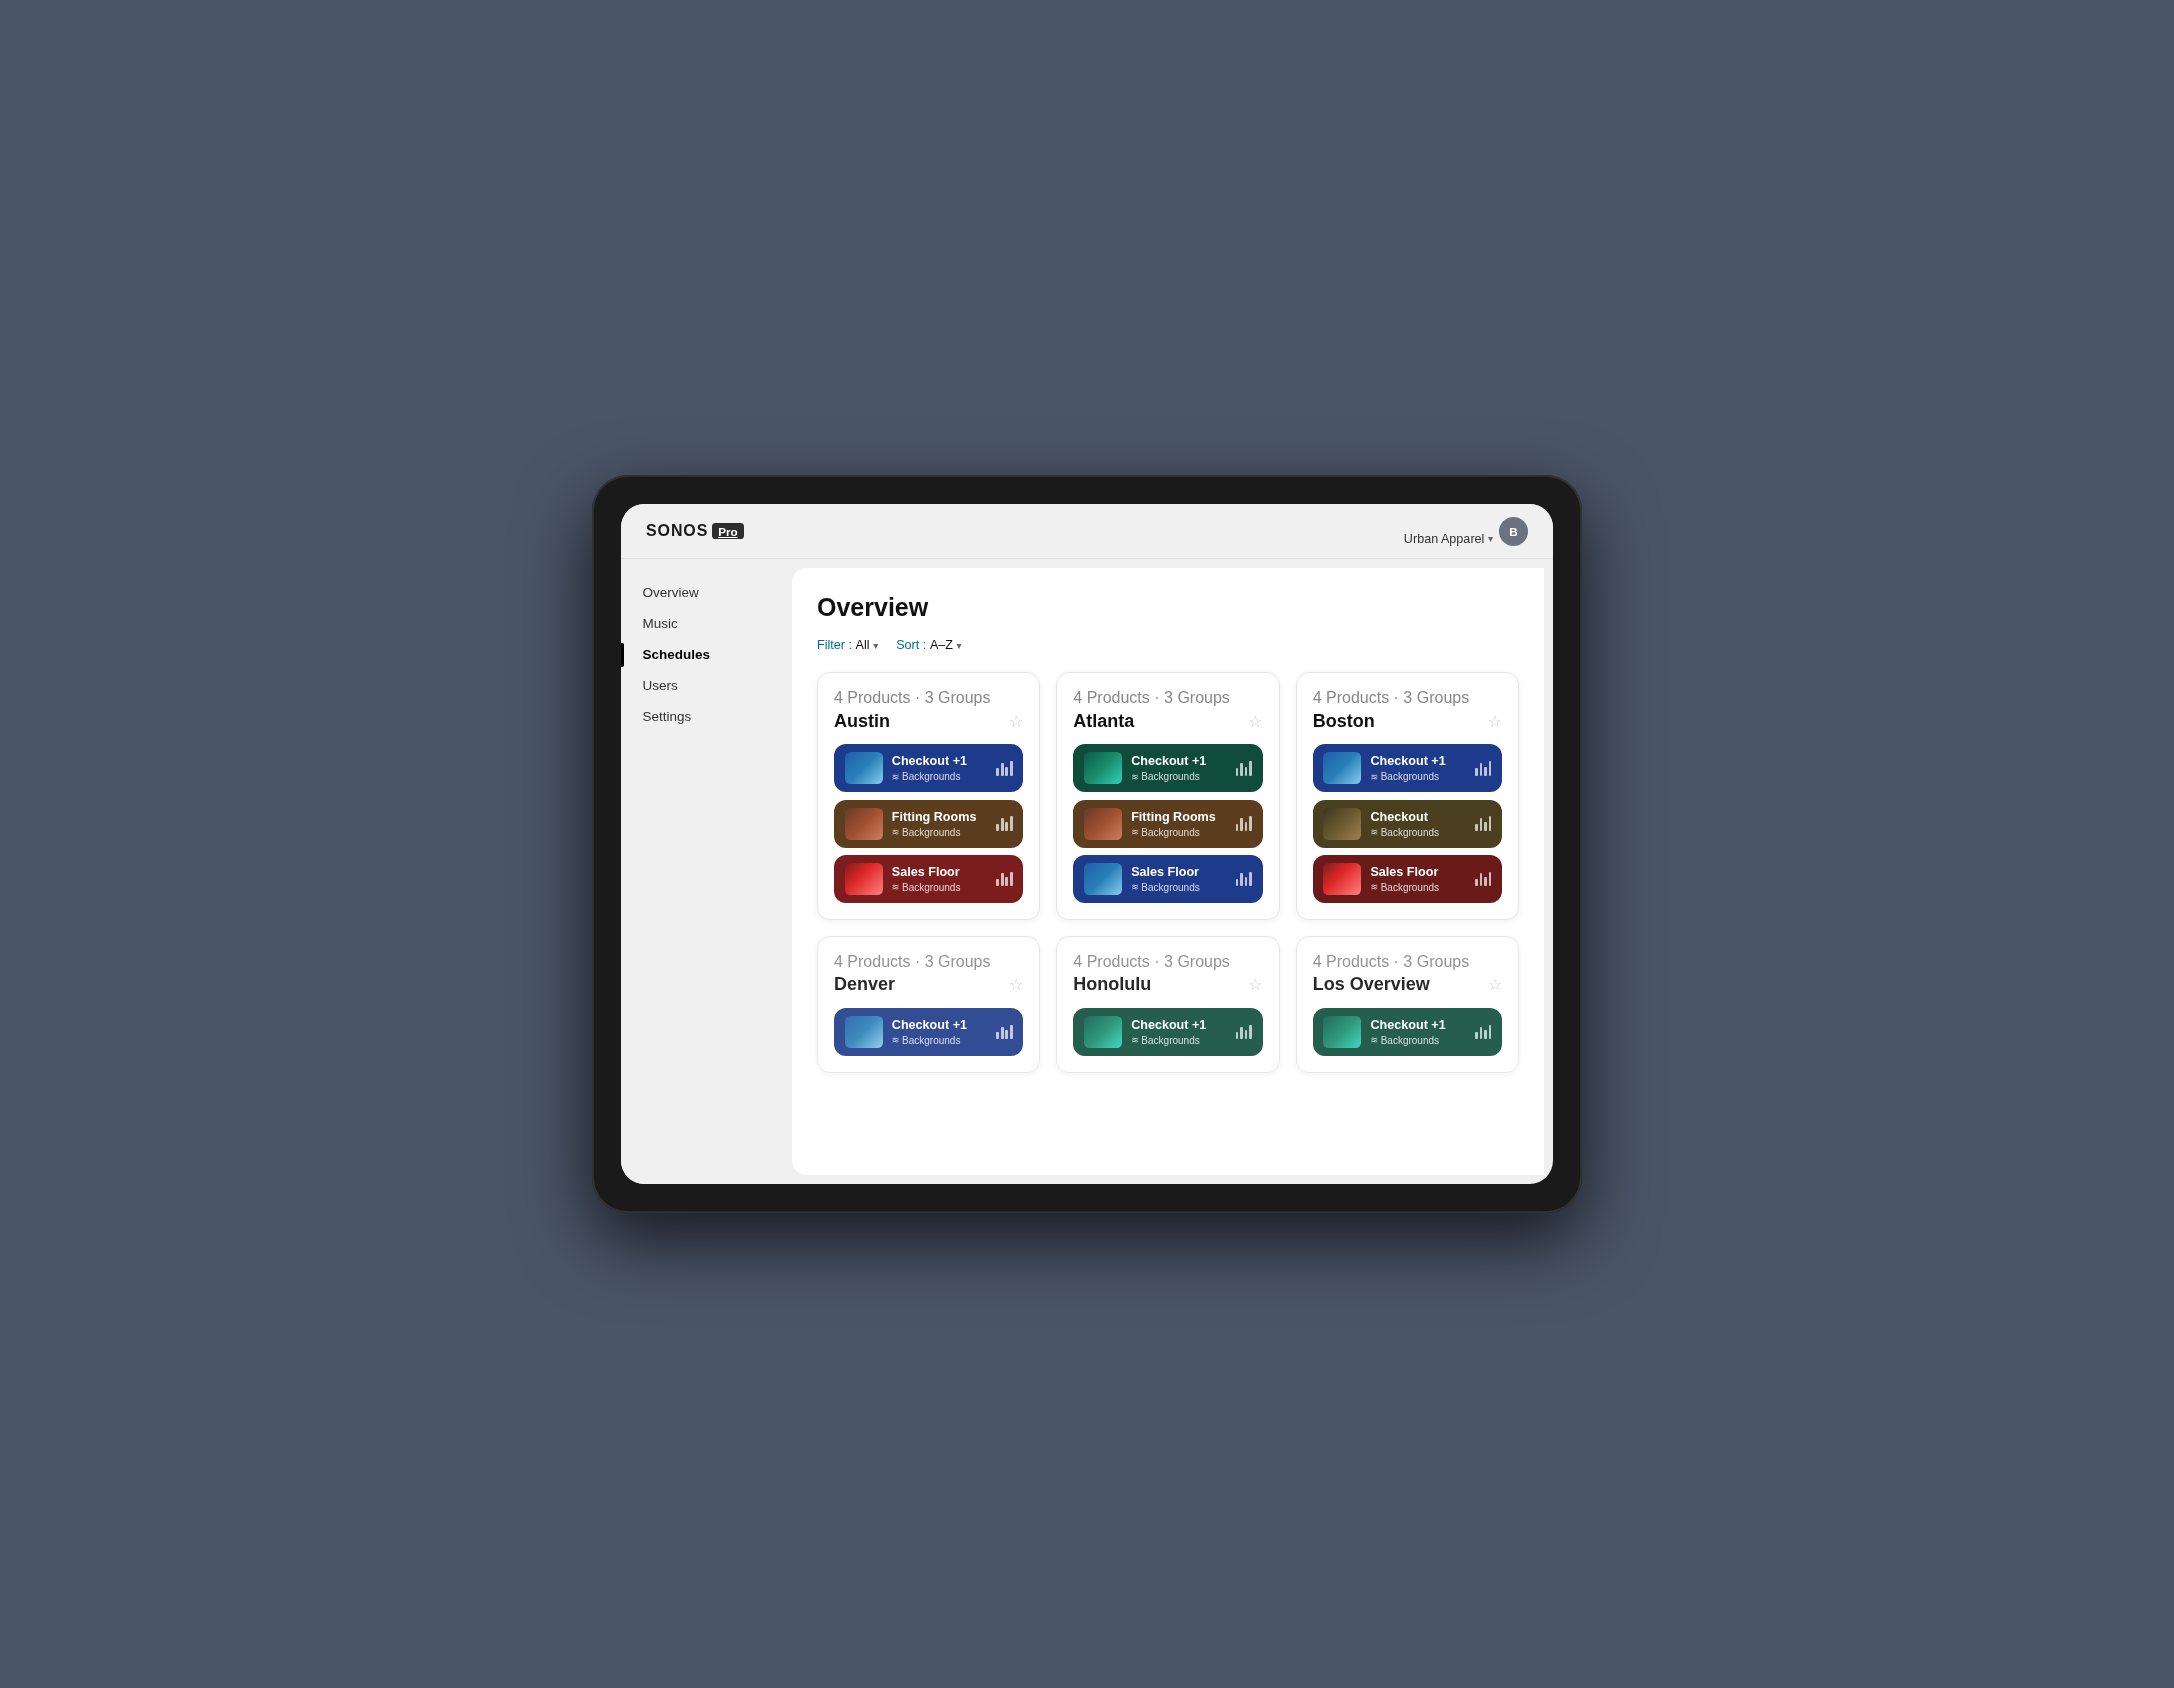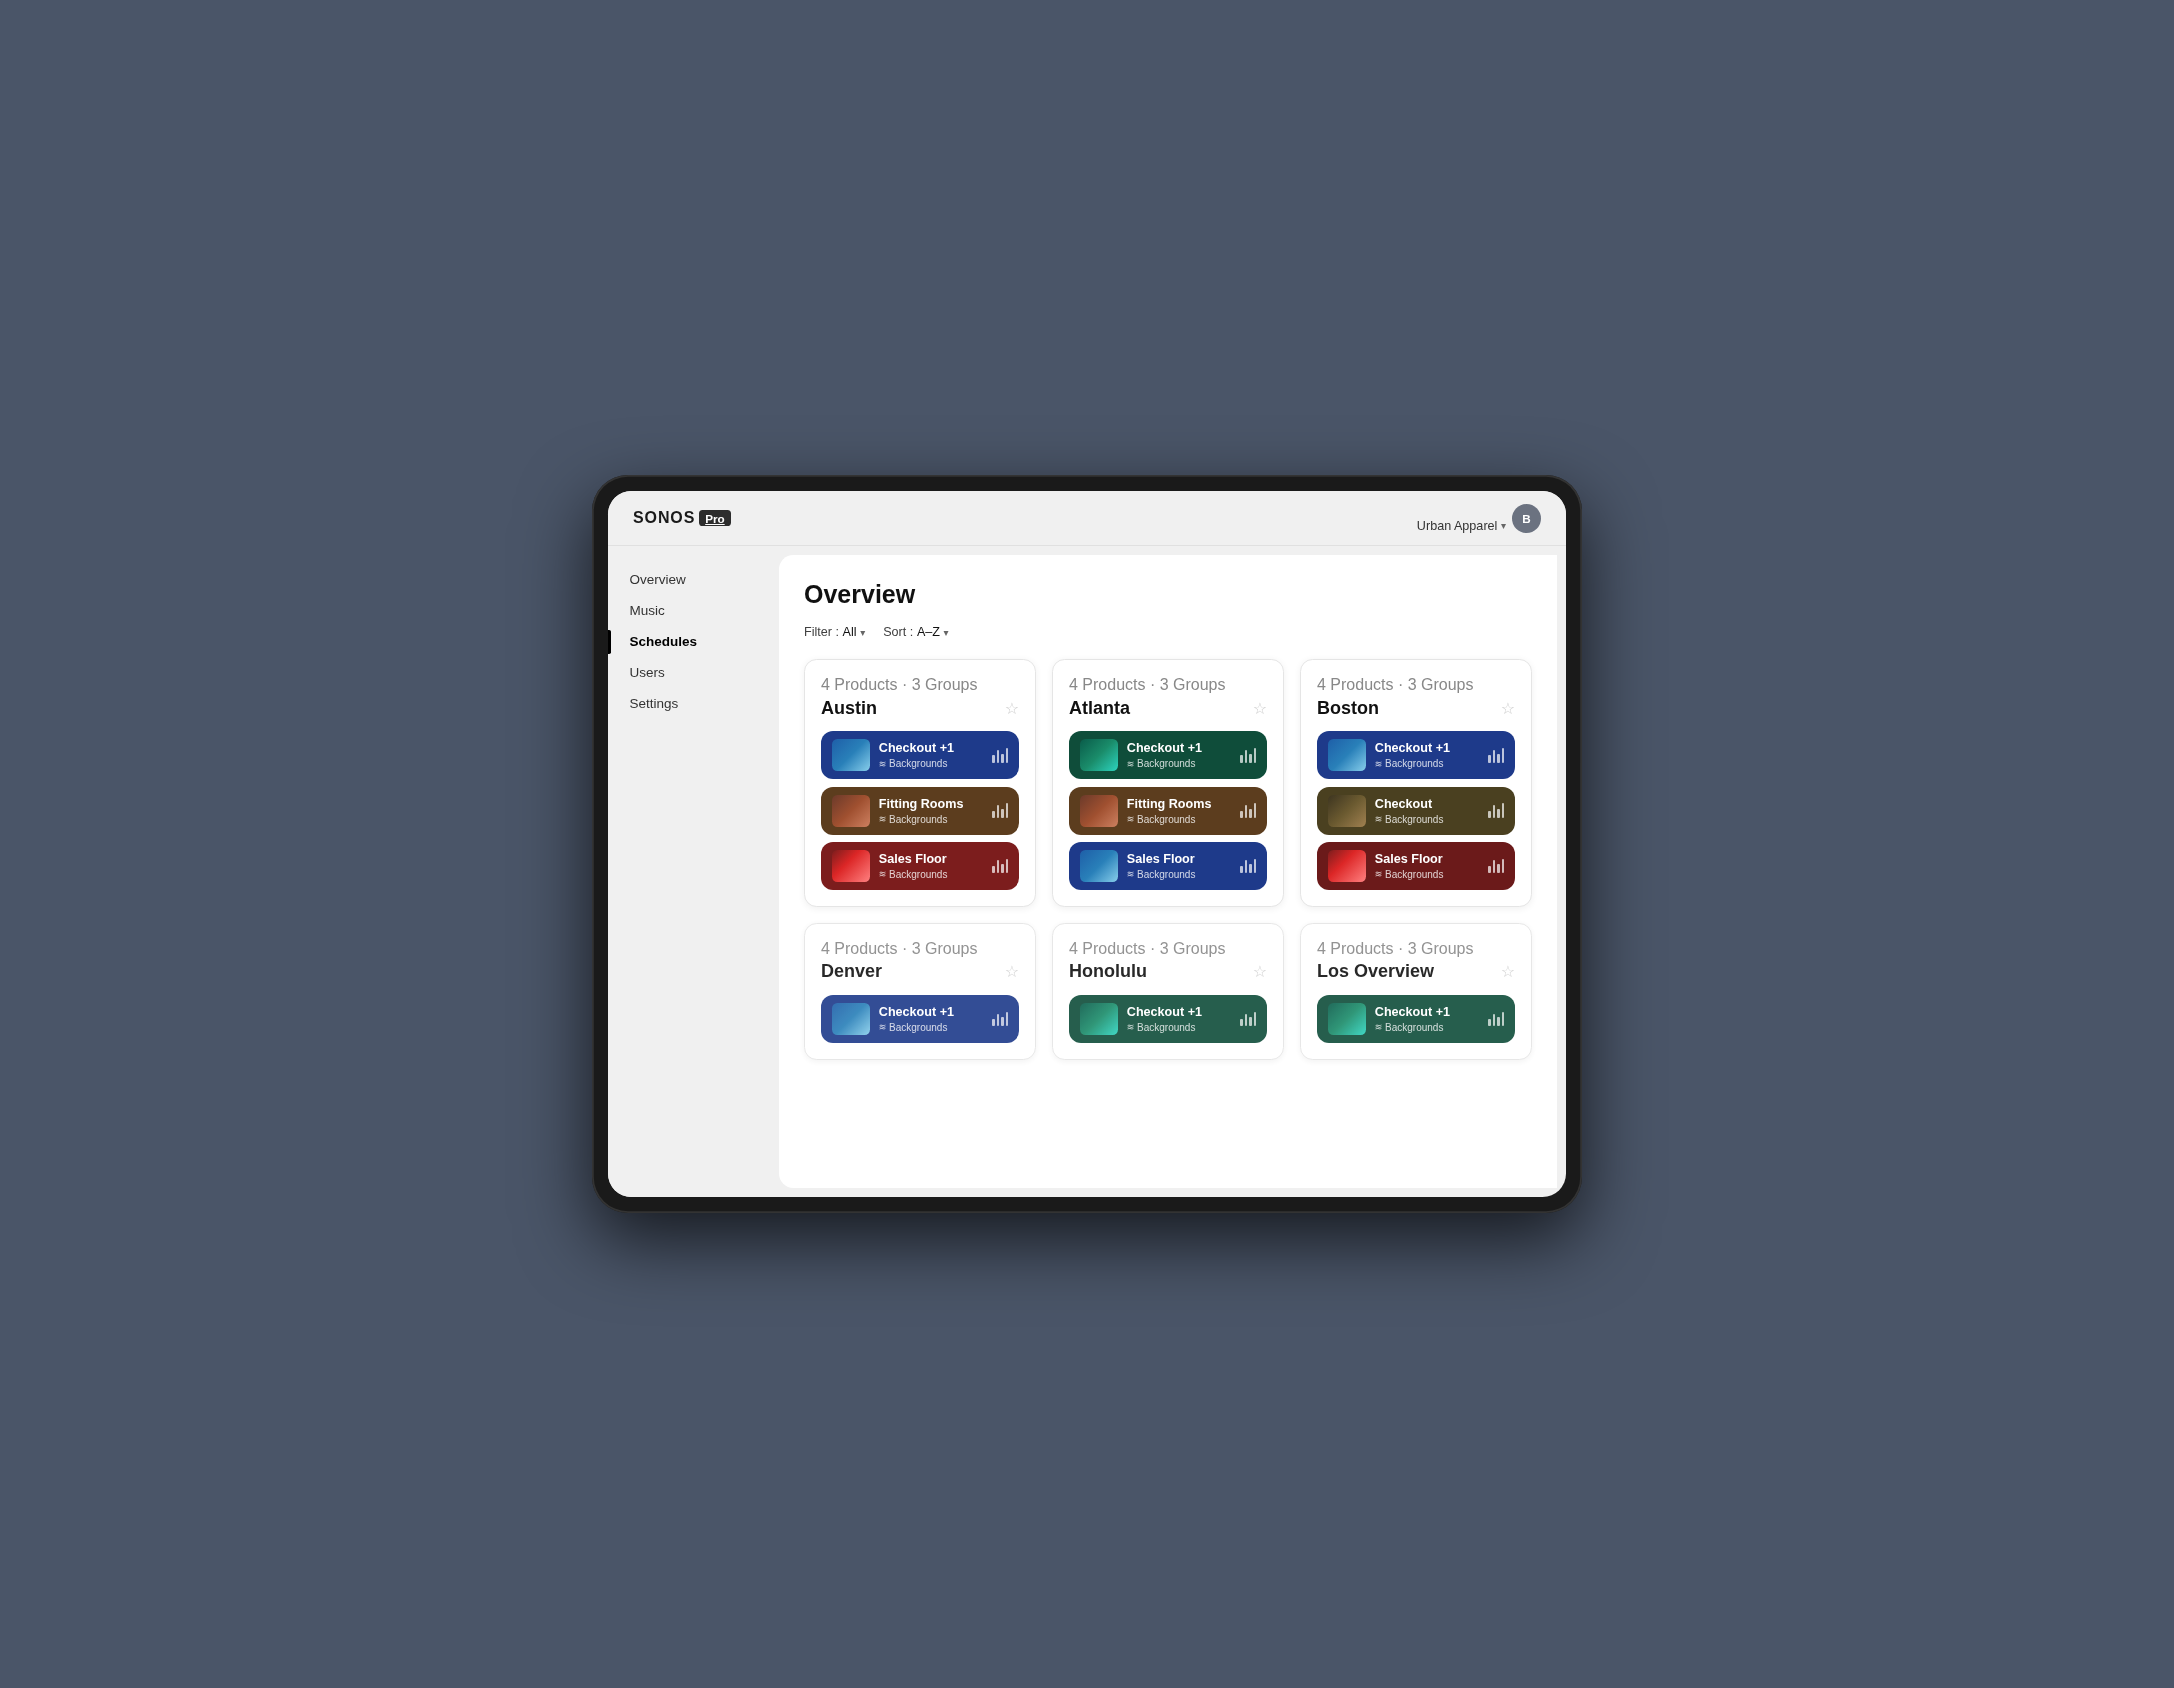--- a/index.html
+++ b/index.html
@@ -11,21 +11,21 @@
       align-items: center;
       min-height: 100vh;
       font-family: -apple-system, BlinkMacSystemFont, 'Segoe UI', sans-serif;
     }
 
     .tablet-frame {
       width: 990px;
       height: 738px;
       background: #1a1a1a;
       border-radius: 36px;
-      padding: 16px;
+      padding: 29px;
       box-shadow: 0 27px 72px rgba(0,0,0,0.7), inset 0 0 0 1.8px #333;
       position: relative;
     }
 
     .tablet-screen {
       width: 100%;
       height: 100%;
       background: #f0f0f0;
       border-radius: 23.4px;
       overflow: hidden;
@@ -191,21 +191,21 @@
     }
 
     .filter-item {
       display: flex;
       align-items: center;
       gap: 3.6px;
       cursor: pointer;
     }
 
     .filter-label {
-      color: #404040;
+      color: #0369a1;
     }
 
     .filter-value {
       font-weight: 400;
       color: #111;
     }
 
     
     .locations-grid {
       display: grid;

